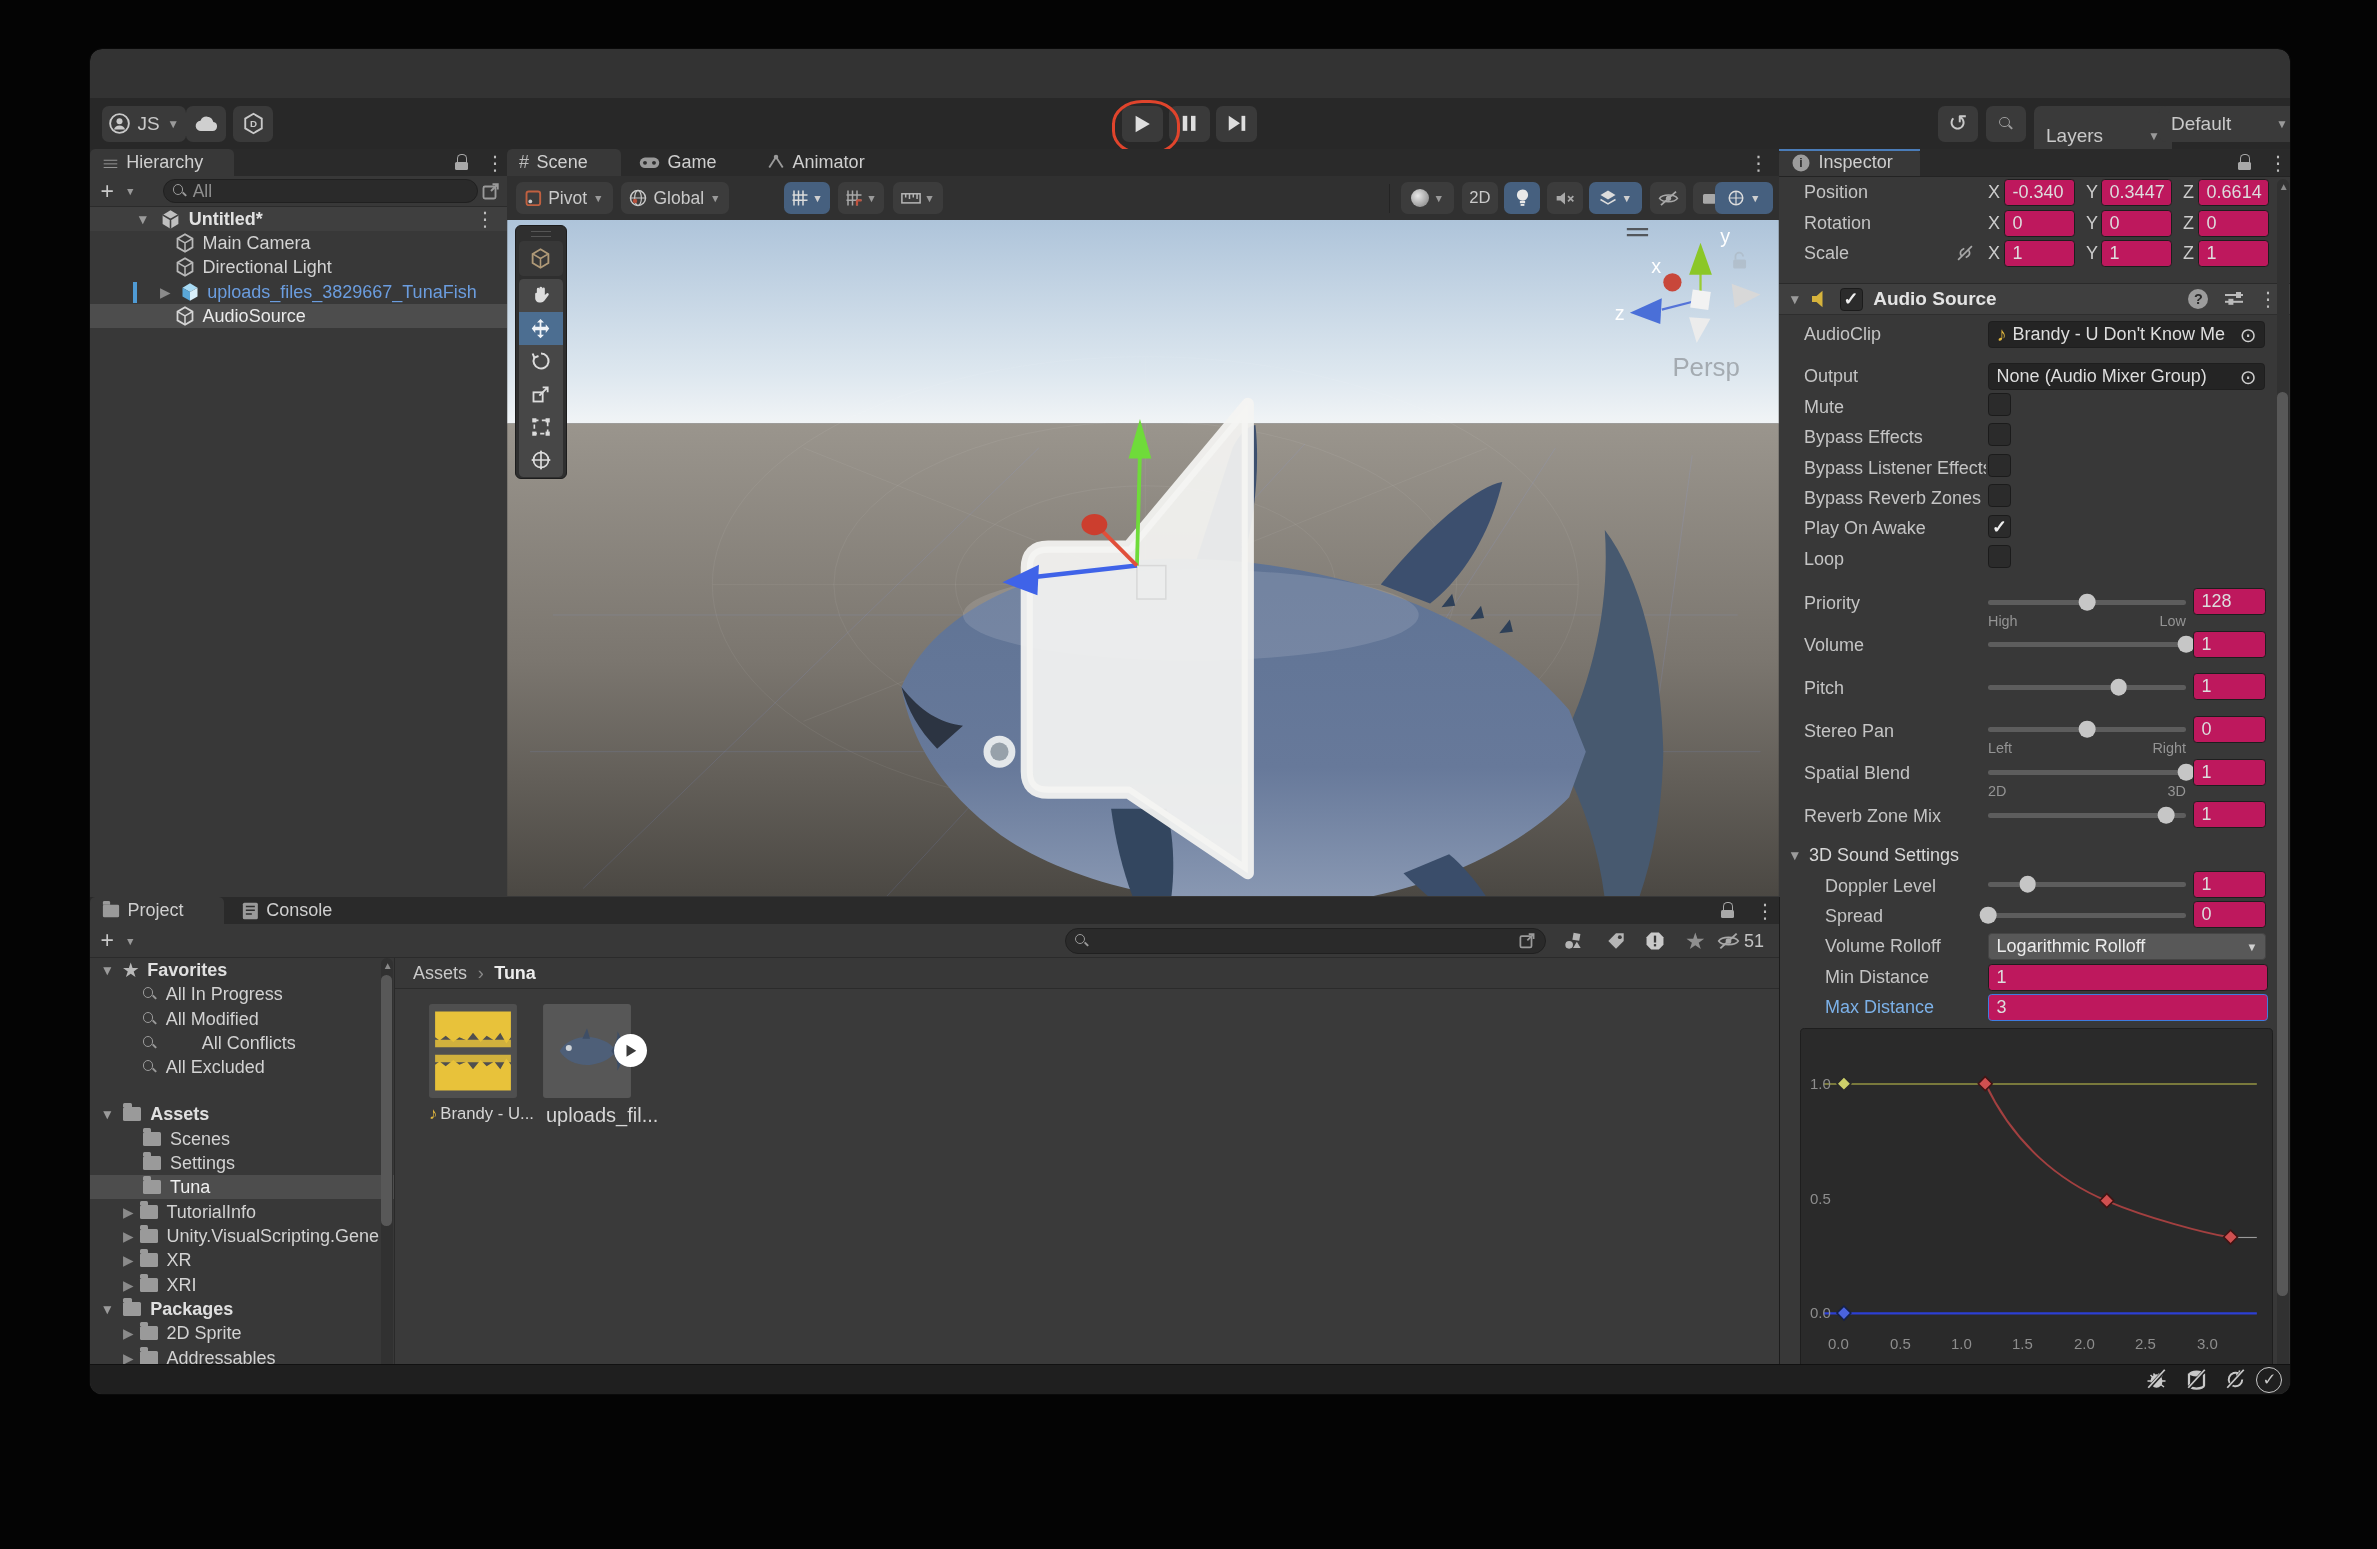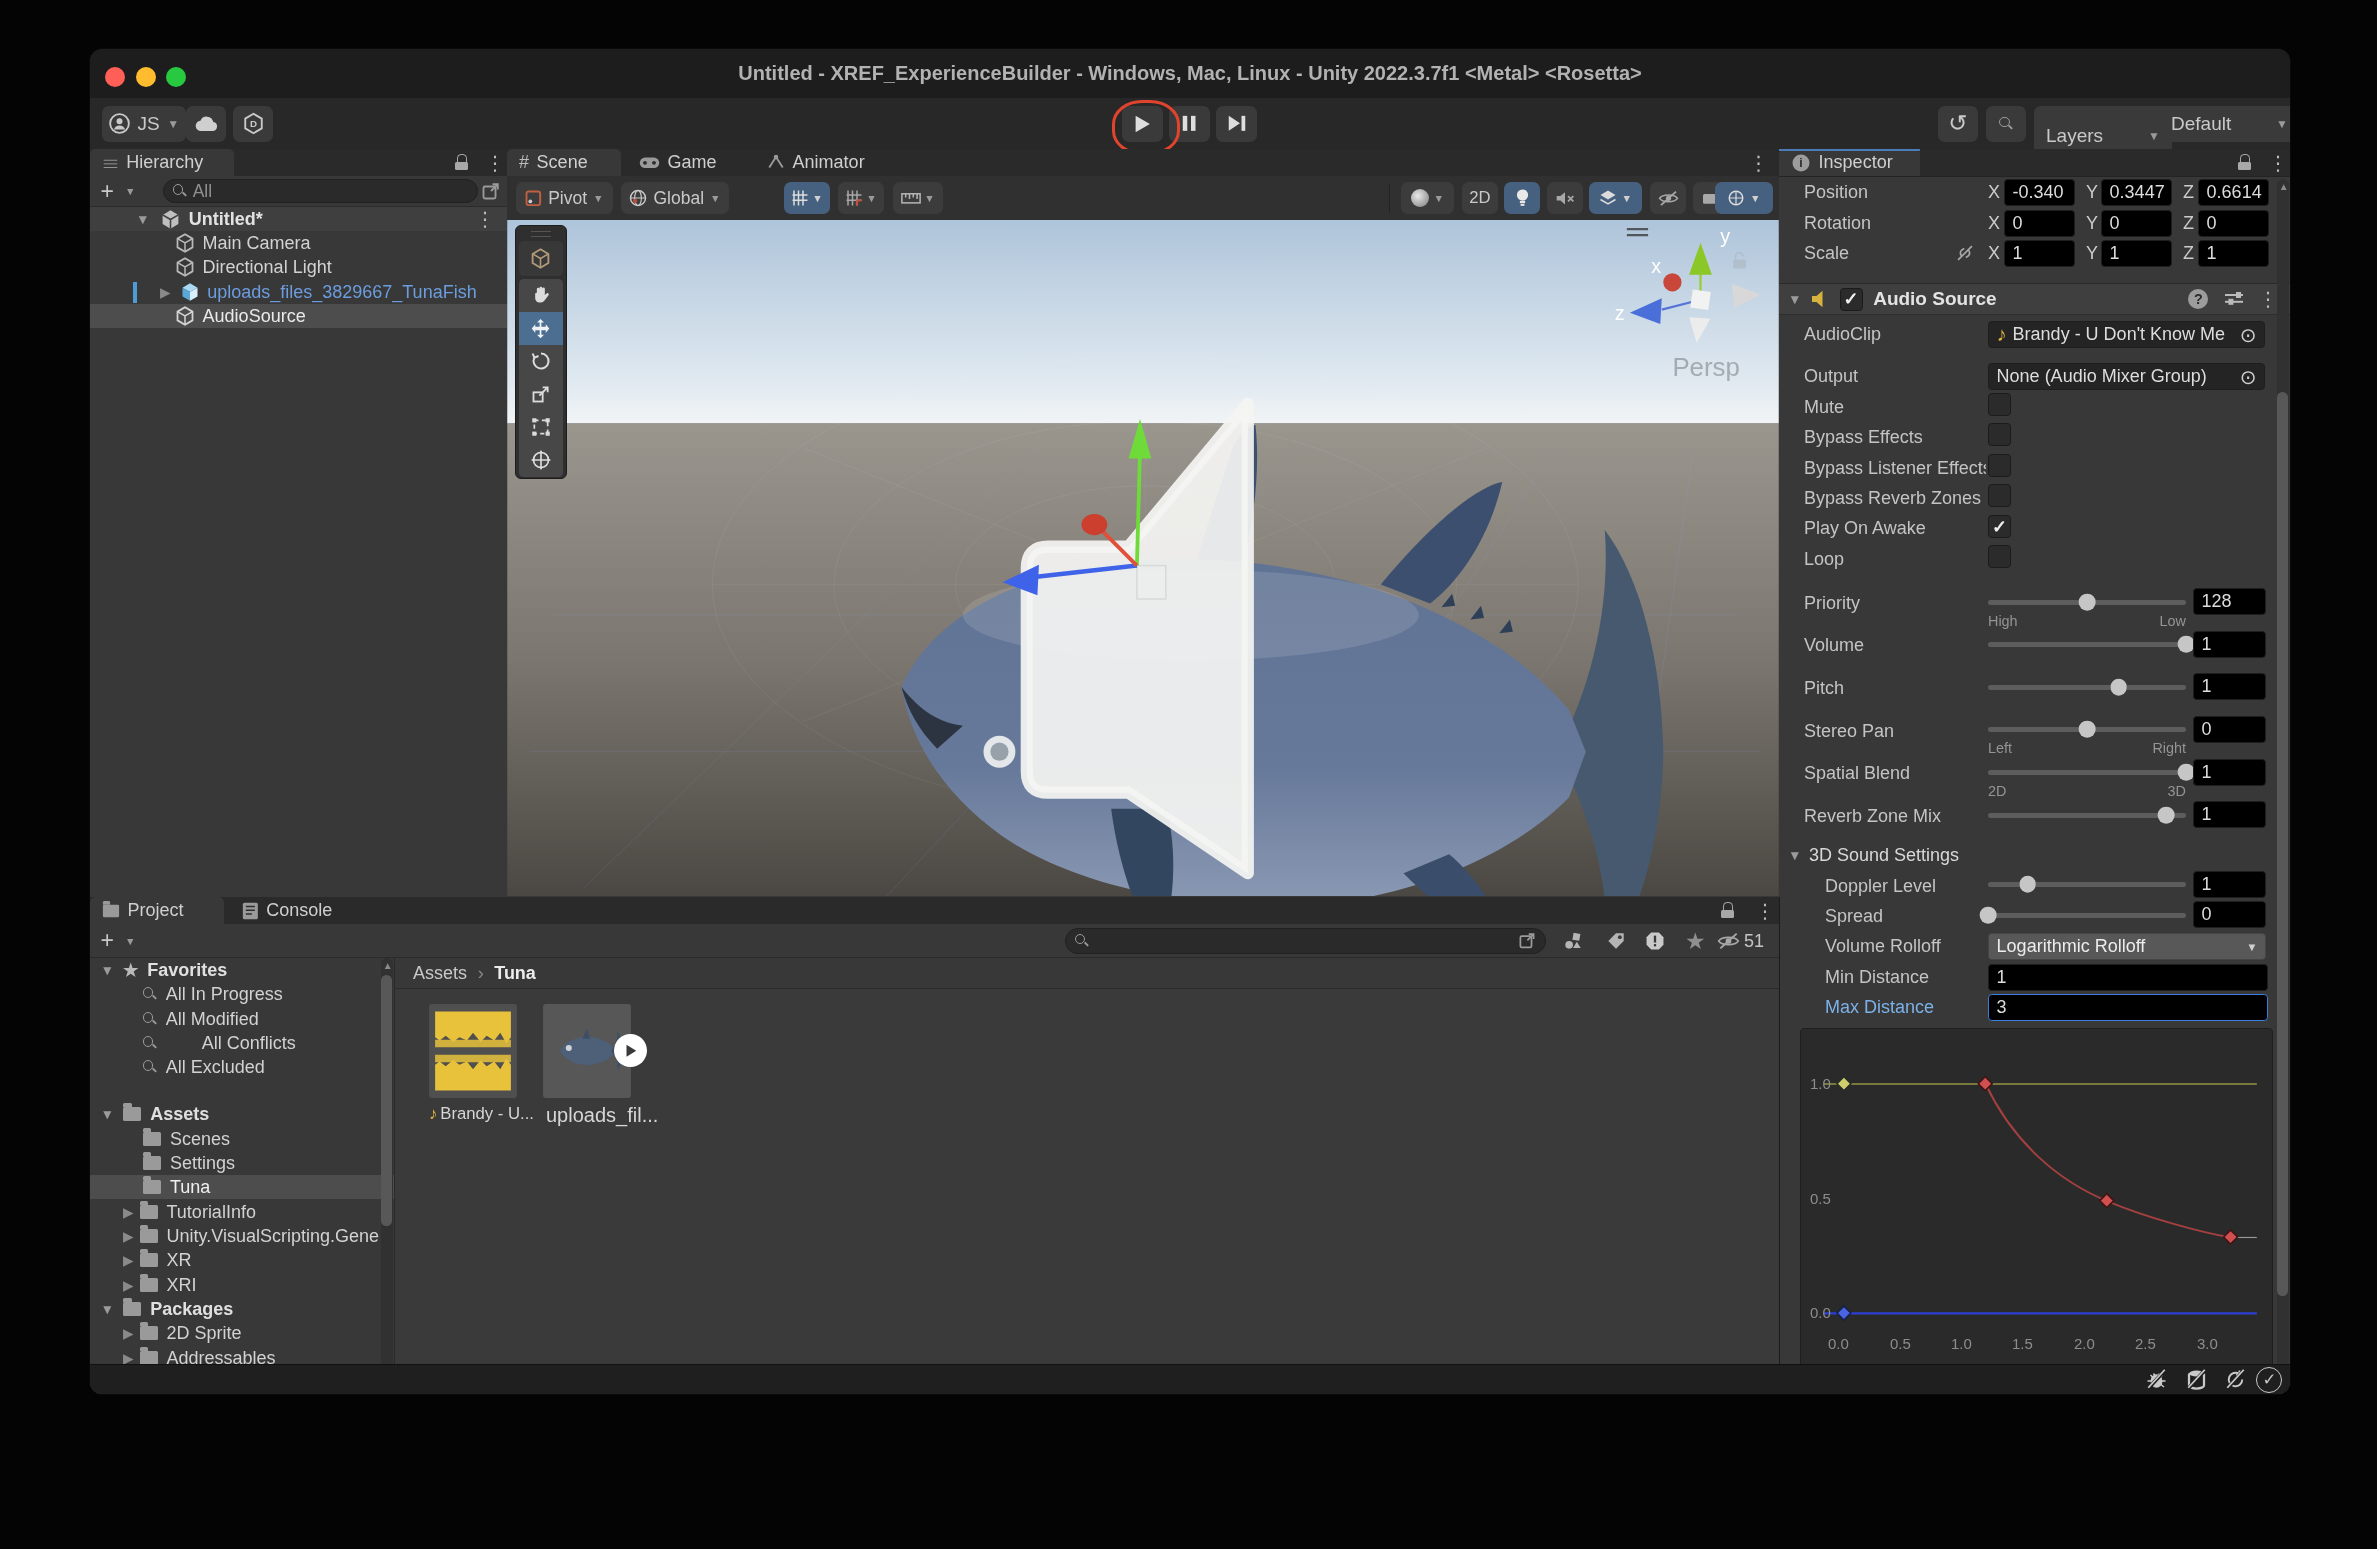--- a/index.html
+++ b/index.html
@@ -17,21 +17,21 @@
   .panel{position:absolute;background:#383838;overflow:hidden;}
   .tabbar{position:absolute;left:0;right:0;top:0;height:27px;background:#2a2a2a;border-bottom:0.8px solid #232323;}
   .tab{position:absolute;top:0;height:27px;border-radius:5.3px 5.3px 0 0;display:flex;align-items:center;gap:7.6px;padding:0 12px;font-size:18px;color:#cfcfcf;box-sizing:border-box;}
   .tab.active{background:#383838;}
   .tab .focusline{position:absolute;left:0;top:0;right:0;height:2.3px;background:#4a7cb8;}
   .ptoolbar{position:absolute;left:0;right:0;top:27px;height:30px;background:#383838;border-bottom:0.8px solid #2b2b2b;}
   .trow{position:absolute;left:0;right:0;height:24px;display:flex;align-items:center;font-size:18px;color:#d2d2d2;white-space:nowrap;}
   .searchpill{position:absolute;background:#2a2a2a;border:0.8px solid #202020;border-radius:13.7px;display:flex;align-items:center;padding:0 9px;box-sizing:border-box;color:#8f8f8f;font-size:17.5px;gap:6px;}
   
   .lbl{position:absolute;font-size:18px;color:#c4c4c4;white-space:nowrap;overflow:hidden;}
-  .fld{position:absolute;height:27px;background:#000000;border:0.8px solid #1e1e1e;border-radius:3.8px;display:flex;align-items:center;padding:0 7.6px;font-size:18px;color:#dddddd;box-sizing:border-box;white-space:nowrap;overflow:hidden;}
+  .fld{position:absolute;height:27px;background:#be185d;border:0.8px solid #1e1e1e;border-radius:3.8px;display:flex;align-items:center;padding:0 7.6px;font-size:18px;color:#dddddd;box-sizing:border-box;white-space:nowrap;overflow:hidden;}
   .fld.focus{border:1.5px solid #3e7de0;}
   .axis{position:absolute;font-size:18px;color:#cccccc;}
   .slider{position:absolute;height:4.6px;background:#5d5d5d;border-radius:2.3px;}
   .knob{position:absolute;top:50%;width:16.7px;height:16.7px;border-radius:50%;background:#c6c6c6;transform:translate(-50%,-50%);}
   .sub{position:absolute;font-size:14.4px;color:#949494;white-space:nowrap;}
   .cb{position:absolute;width:23px;height:23px;background:#2b2b2b;border:0.8px solid #1b1b1b;border-radius:3.8px;box-sizing:border-box;display:flex;align-items:center;justify-content:center;color:#efefef;font-size:18px;font-weight:700;}
   .fold{color:#9b9b9b;font-size:13.7px;}
   .kebab{color:#bdbdbd;font-size:20px;letter-spacing:0;}
   
   .mag{position:relative;width:13.7px;height:13.7px;flex:0 0 auto;}
@@ -49,26 +49,20 @@
   .presets::before{content:"";position:absolute;left:0;top:2.3px;width:18px;height:1.9px;background:#bbb;box-shadow:0 6.8px 0 #bbb;}
   .presets::after{content:"";position:absolute;top:0;left:10.6px;width:5.3px;height:6px;background:#bbb;box-shadow:-7.6px 6.8px 0 #bbb;}
   svg{display:block;}
 </style>
 </head>
 <body>
 
 <div class="screen">
 <div id="window">
 
-  <div class="titlebar">
-    <div class="tlight" style="left:15px;background:#ff5f57;"></div>
-    <div class="tlight" style="left:46px;background:#febc2e;"></div>
-    <div class="tlight" style="left:76px;background:#28c840;"></div>
-    <div class="wtitle">Untitled - XREF_ExperienceBuilder - Windows, Mac, Linux - Unity 2022.3.7f1 &lt;Metal&gt; &lt;Rosetta&gt;</div>
-  </div>
 
   <div class="maintoolbar">
     <div class="tbtn" style="left:12px;width:84px;">
       <svg width="21" height="21" viewBox="0 0 28 28">
             <circle cx="14" cy="14" r="12.5" fill="none" stroke="#c9c9c9" stroke-width="2.5"></circle>
             <circle cx="14" cy="11" r="4" fill="#c9c9c9"></circle>
             <path d="M6.5 22a8 8 0 0 1 15 0" fill="#c9c9c9"></path>
           </svg>
       <span>JS</span>
       <span style="font-size:12px;color:#9a9a9a;">▼</span>

